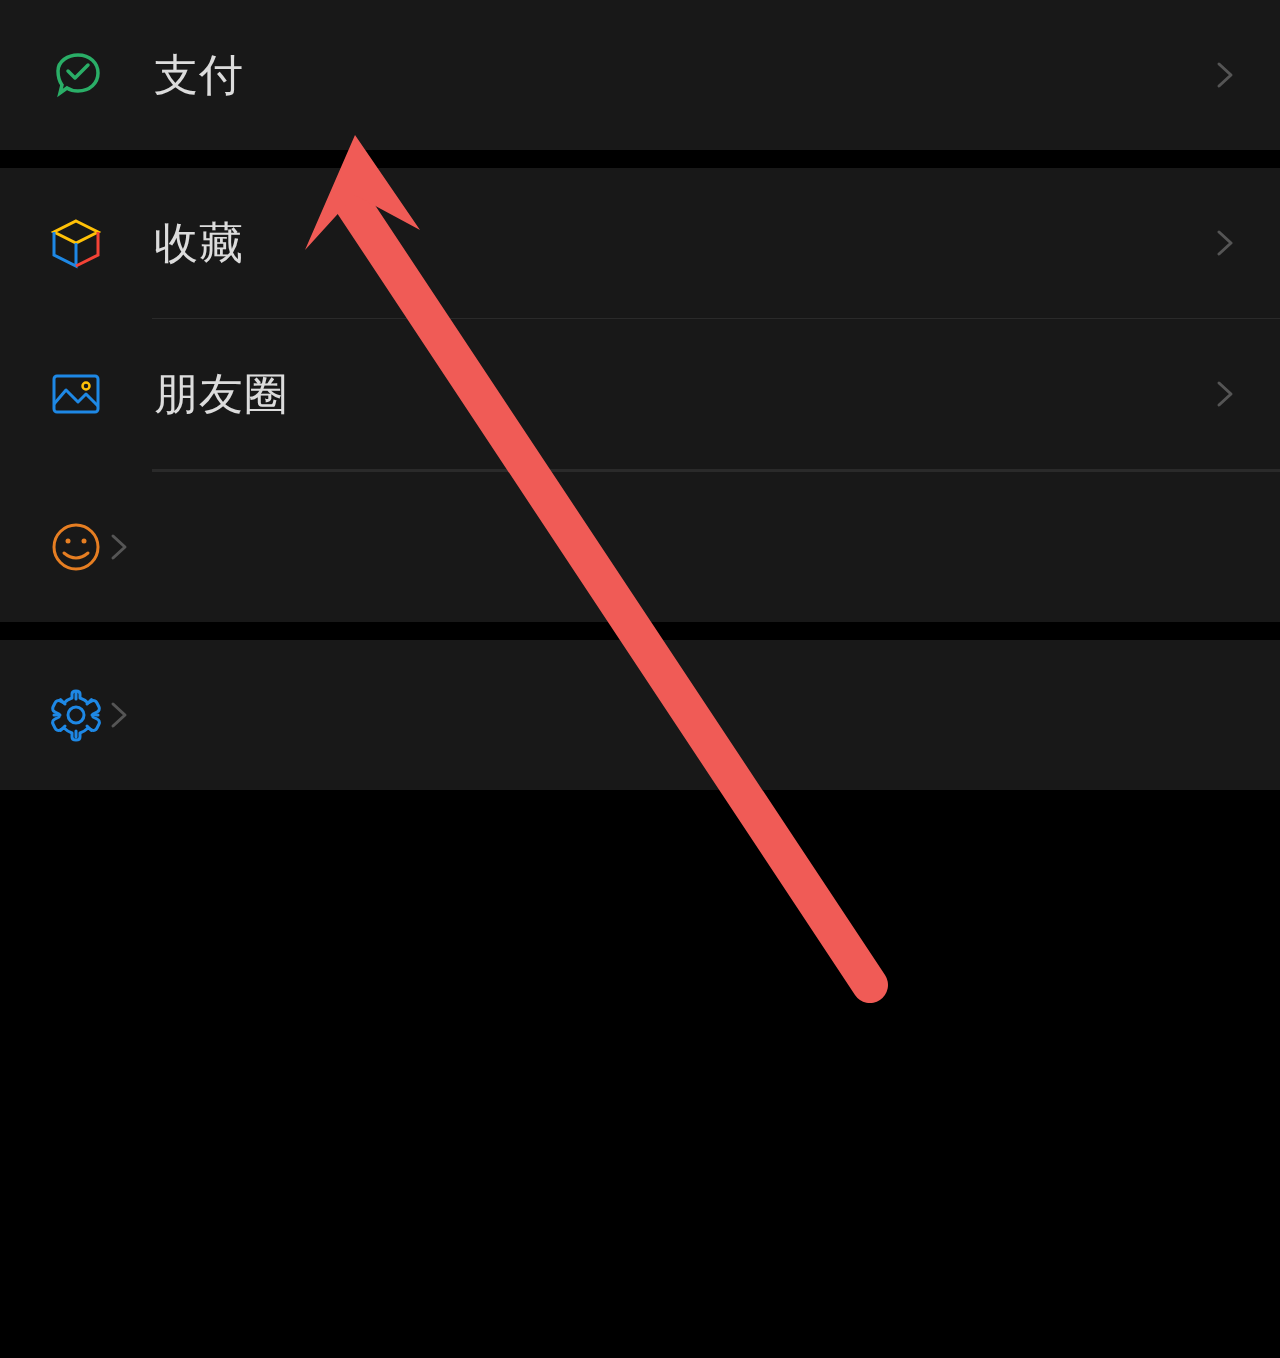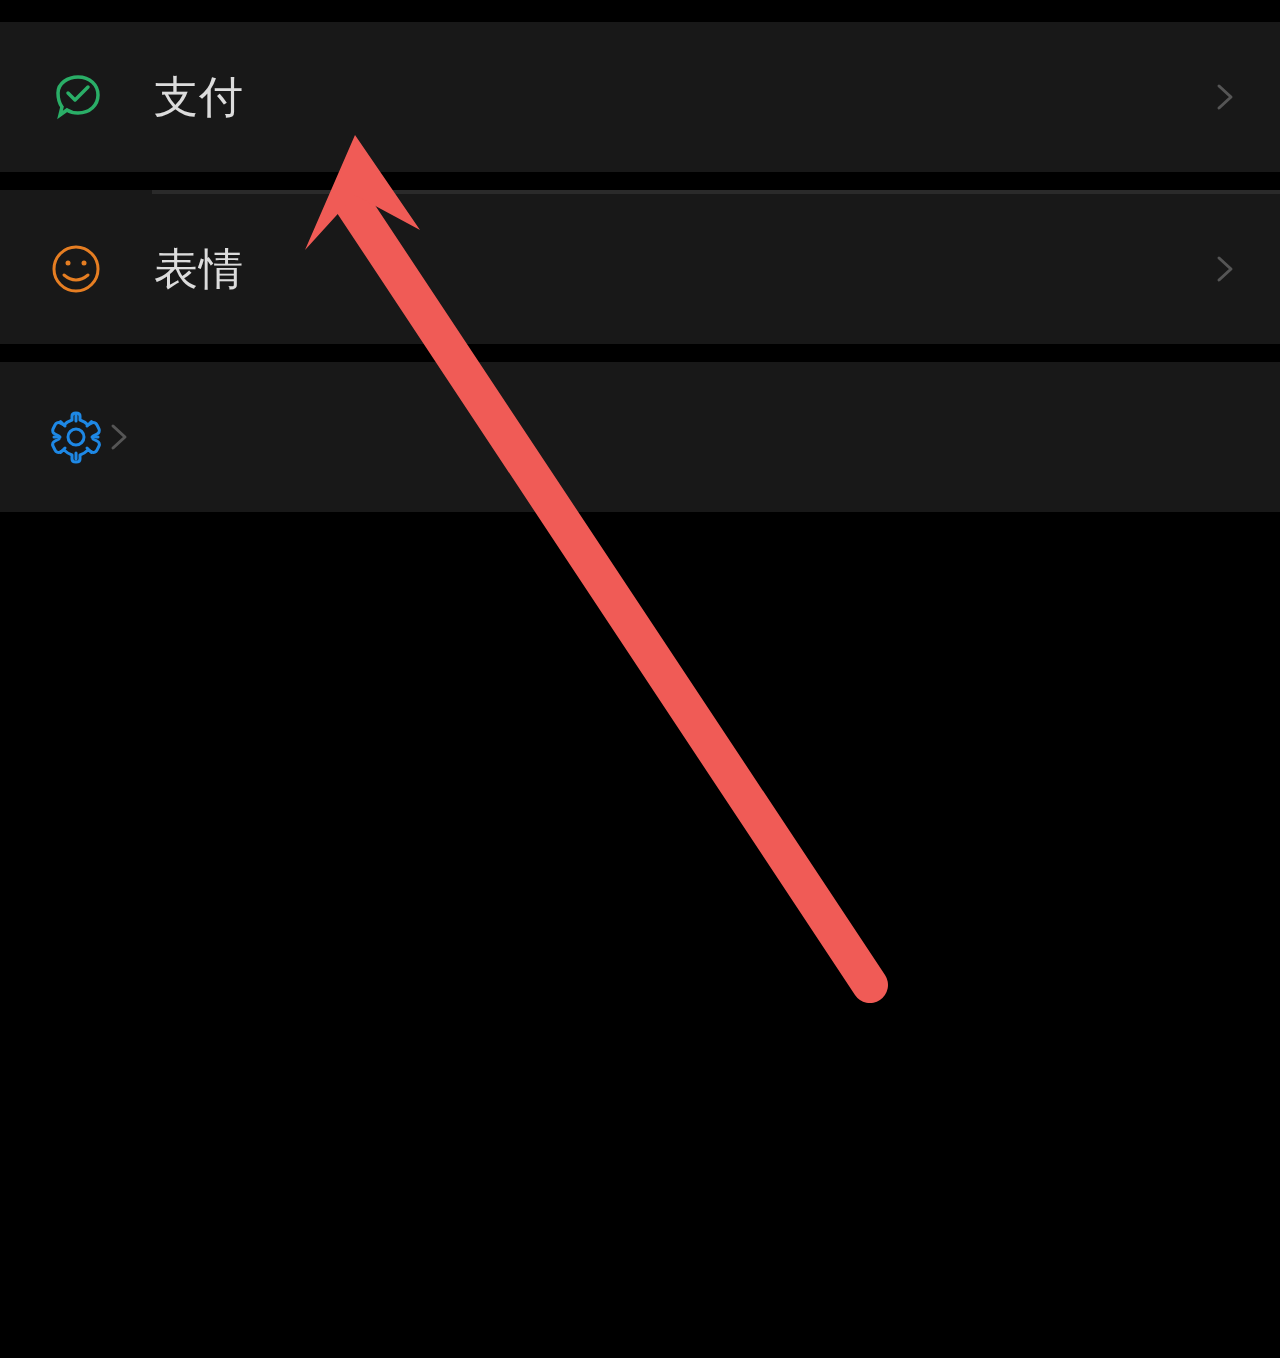--- a/index.html
+++ b/index.html
@@ -17,21 +17,20 @@
     }
     .page {
       background: #000;
       width: 100%;
     }
     .group {
       background: #181818;
       margin-bottom: 18px;
     }
     .group.first {
-      margin-top: 22px;
     }
     .item {
       display: flex;
       align-items: center;
       height: 150px;
       padding-left: 48px;
       padding-right: 40px;
       cursor: pointer;
       position: relative;
     }
@@ -84,38 +83,67 @@
       <span class="chevron">
         <svg width="30" height="30" viewBox="0 0 30 30">
           <path d="M 9 4 L 21 15 L 9 26" fill="none" stroke="#555" stroke-width="3" stroke-linecap="round" stroke-linejoin="round"></path>
         </svg>
       </span>
     </div>
   </div>
 
   <div class="group">
 
+    <div class="item">
+      <span class="icon-wrap">
+        <svg width="56" height="56" viewBox="0 0 56 56">
+          <path d="M 28 6 L 50 17 L 28 28 L 6 17 Z" fill="none" stroke="#ffc107" stroke-width="3"></path>
+          <path d="M 6 17 L 6 40 L 28 51 L 28 28" fill="none" stroke="#1e88e5" stroke-width="3"></path>
+          <path d="M 50 17 L 50 40 L 28 51" fill="none" stroke="#f44336" stroke-width="3"></path>
+        </svg>
+      </span>
+      <span class="label">收藏</span>
+      <span class="chevron">
+        <svg width="30" height="30" viewBox="0 0 30 30">
+          <path d="M 9 4 L 21 15 L 9 26" fill="none" stroke="#555" stroke-width="3" stroke-linecap="round" stroke-linejoin="round"></path>
+        </svg>
+      </span>
+    </div>
     <div class="divider"></div>
 
+    <div class="item">
+      <span class="icon-wrap">
+        <svg width="56" height="56" viewBox="0 0 56 56">
+          <rect x="6" y="10" width="44" height="36" rx="3" fill="none" stroke="#1e88e5" stroke-width="3"></rect>
+          <path d="M 6 38 L 18 24 L 30 36 L 38 28 L 50 40" fill="none" stroke="#1e88e5" stroke-width="3" stroke-linejoin="round"></path>
+          <circle cx="38" cy="20" r="3.5" fill="none" stroke="#ffc107" stroke-width="2.5"></circle>
+        </svg>
+      </span>
+      <span class="label">朋友圈</span>
+      <span class="chevron">
+        <svg width="30" height="30" viewBox="0 0 30 30">
+          <path d="M 9 4 L 21 15 L 9 26" fill="none" stroke="#555" stroke-width="3" stroke-linecap="round" stroke-linejoin="round"></path>
+        </svg>
+      </span>
+    </div>
     <div class="divider"></div>
 
     <div class="divider"></div>
 
     <div class="divider"></div>
 
     <div class="item">
       <span class="icon-wrap">
         <svg width="56" height="56" viewBox="0 0 56 56">
           <circle cx="28" cy="28" r="22" fill="none" stroke="#e67e22" stroke-width="3"></circle>
           <circle cx="20" cy="22" r="2.5" fill="#e67e22"></circle>
           <circle cx="36" cy="22" r="2.5" fill="#e67e22"></circle>
           <path d="M 16 34 Q 28 44, 40 34" fill="none" stroke="#e67e22" stroke-width="3" stroke-linecap="round"></path>
         </svg>
       </span>
-      <span class="label">表情</span>
       <span class="chevron">
         <svg width="30" height="30" viewBox="0 0 30 30">
           <path d="M 9 4 L 21 15 L 9 26" fill="none" stroke="#555" stroke-width="3" stroke-linecap="round" stroke-linejoin="round"></path>
         </svg>
       </span>
     </div>
   </div>
 
   <div class="group">
     <div class="item">

